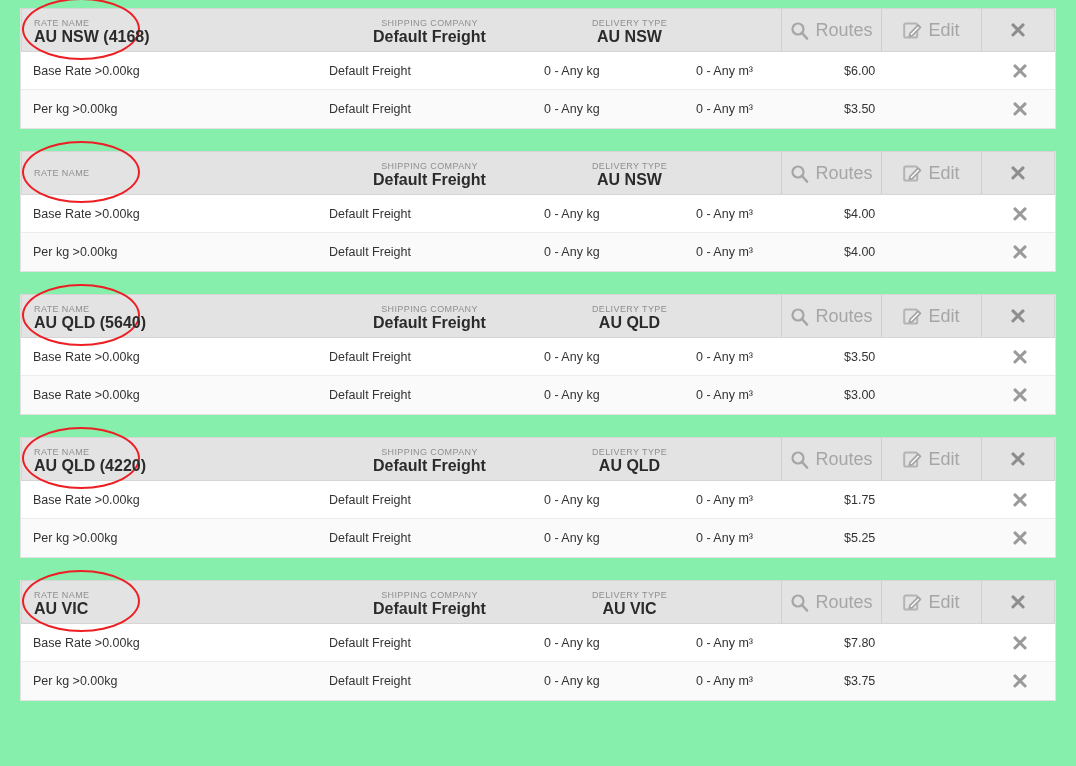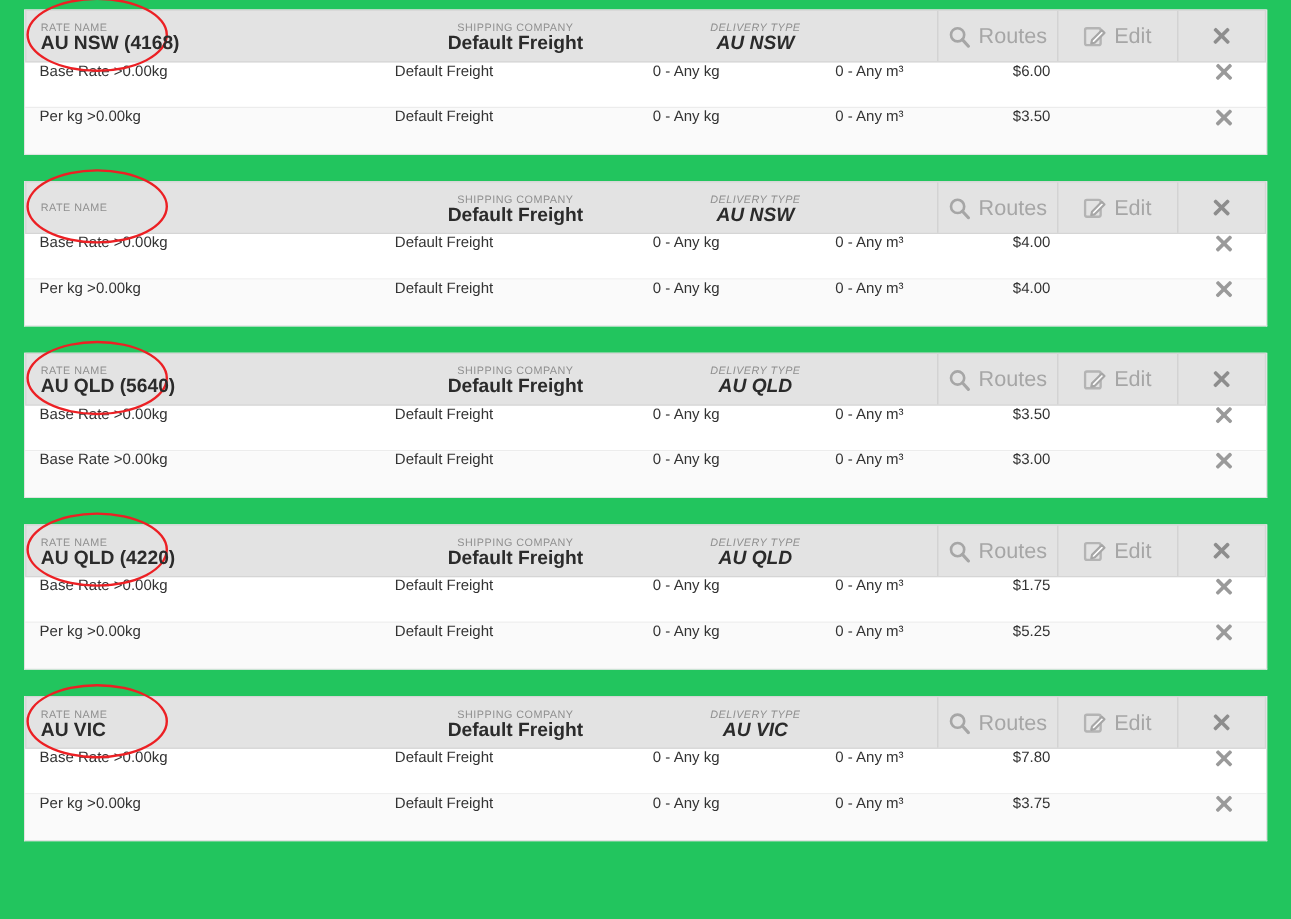--- a/index.html
+++ b/index.html
@@ -8,21 +8,21 @@
     padding: 0;
     width: 1076px;
     height: 766px;
     background: #ffffff;
     font-family: "Liberation Sans", sans-serif;
     -webkit-font-smoothing: antialiased;
   }
   #app {
     width: 1076px;
     height: 766px;
-    background: #22c55e;
+    background: #86efac;
     padding: 8px 20px 0 20px;
     overflow: hidden;
   }
 
   .rate-group {
     width: 1036px;
     margin-bottom: 22px;
     background: #ffffff;
     border: 1px solid #e2e2e2;
     border-top: none;
@@ -83,21 +83,20 @@
     text-align: center;
   }
   .gh-shipping .gh-label,
   .gh-shipping .gh-value { width: 100%; }
 
   .gh-delivery {
     width: 185px;
     align-items: center;
     padding-left: 0;
     text-align: center;
-    font-style: italic;
   }
   .gh-delivery .gh-label,
   .gh-delivery .gh-value { text-align: center; width: 100%; }
 
   .gh-spacer { flex: 1 1 auto; }
 
   .gh-btn {
     width: 100px;
     display: flex;
     align-items: center;
@@ -115,21 +114,21 @@
     align-items: center;
     justify-content: center;
     border-left: 1px solid #cfcfcf;
     cursor: pointer;
   }
   .icon-svg { display: block; }
 
   
   .rate-row {
     display: flex;
-    align-items: flex-start;
+    align-items: center;
     height: 38px;
     background: #ffffff;
     border-bottom: 1px solid #ececec;
     font-size: 12.5px;
     color: #333333;
   }
   .rate-row.alt { background: #fafafa; }
   .rate-row:last-child { border-bottom: none; }
 
   .c-name { width: 300px; padding-left: 12px; }

